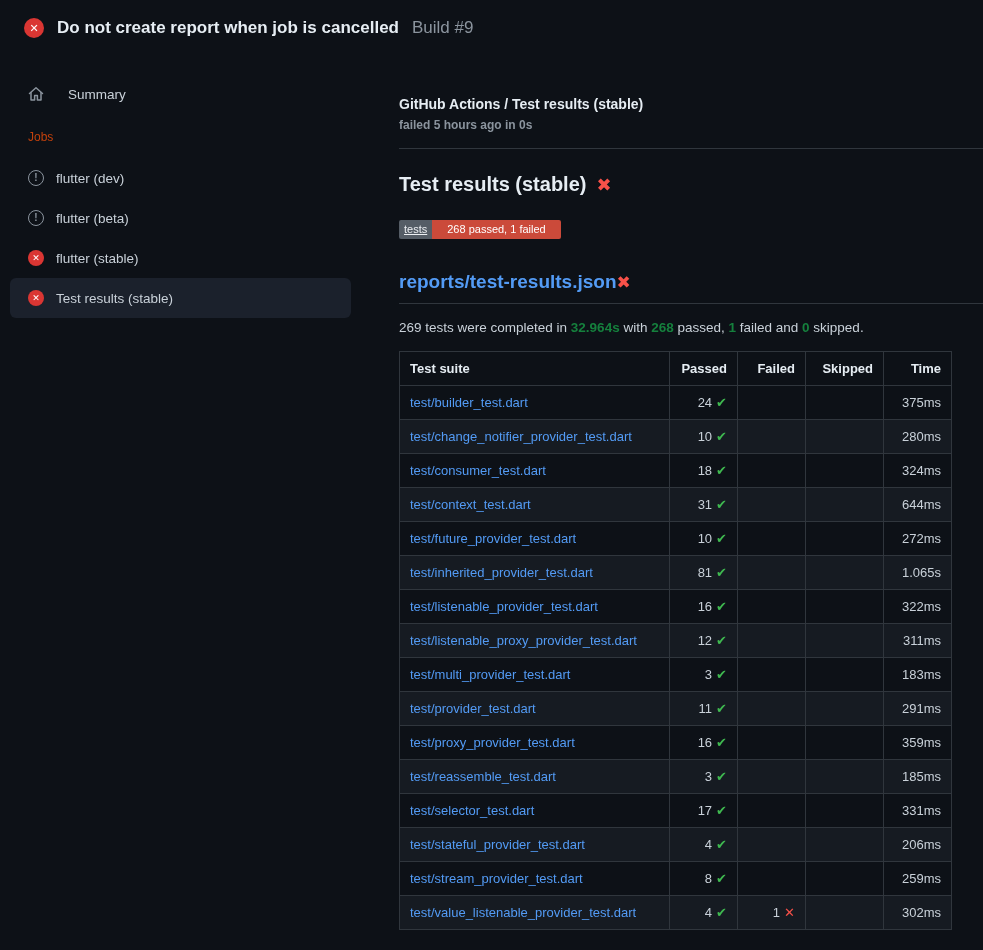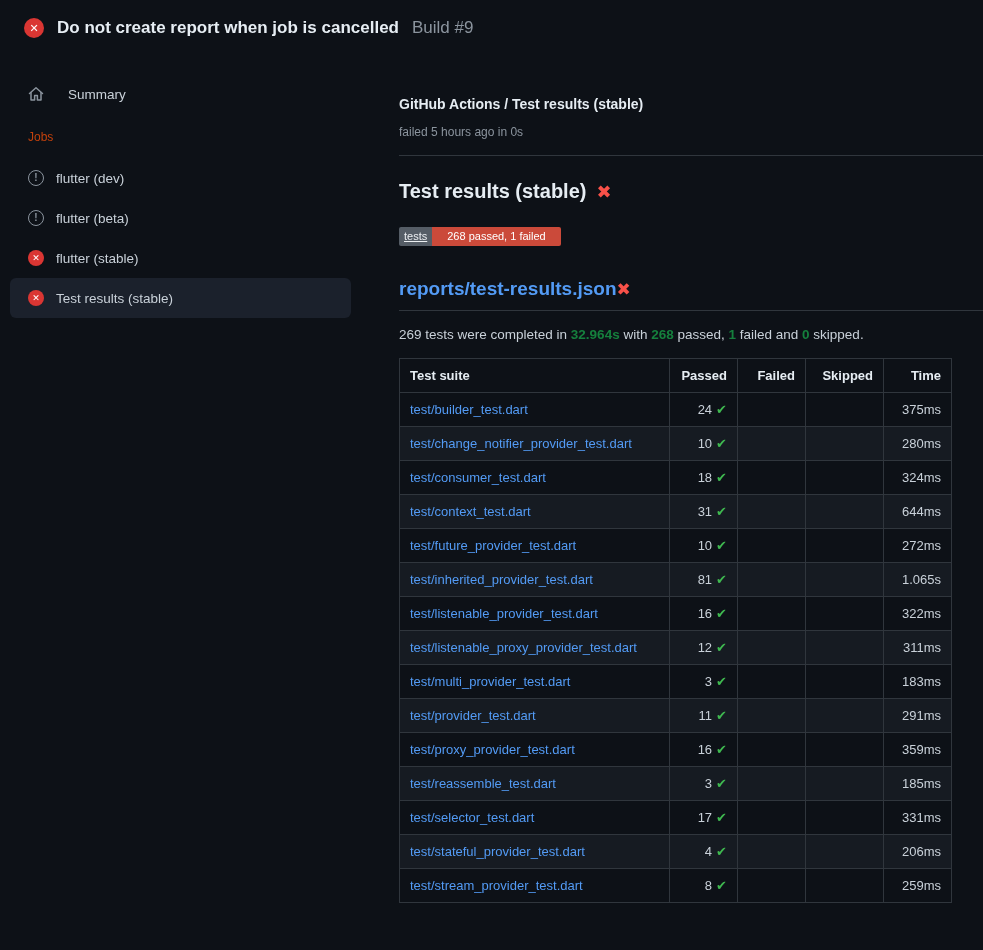--- a/index.html
+++ b/index.html
@@ -39,21 +39,21 @@
   .job-icon {
     width:16px; height:16px; flex:none; border-radius:50%;
     display:inline-flex; align-items:center; justify-content:center; line-height:1;
   }
   .job-icon.neutral { border:1.5px solid #8b949e; color:#8b949e; font-size:10px; font-weight:700; }
   .job-icon.failed { background:#da3633; color:#fff; font-size:9px; font-weight:700; }
 
   
   .main { flex:1; padding:40px 0 0 24px; min-width:0; }
   .breadcrumb { font-size:14px; font-weight:700; color:#e6edf3; }
-  .run-status { font-size:12px; color:#8b949e; margin-top:13px; }
+  .run-status { font-size:12px; color:#8b949e; margin-top:6px;font-weight:bold; }
   .divider { height:1px; background:#30363d; margin-top:16px; }
 
   .section-title {
     display:flex; align-items:center; gap:10px; margin-top:24px;
     font-size:20px; font-weight:700; color:#e6edf3;
   }
   .x-mark { color:#f85149; font-weight:700; line-height:1; }
   .section-title .x-mark { font-size:18px; }
 
   .badge { display:inline-flex; margin-top:24px; font-size:11px; line-height:1; border-radius:2px; overflow:hidden; }
@@ -261,16 +261,23 @@
     <td class="num-col cell-skipped"></td>
     <td class="cell-time">206ms</td>
   </tr>
           <tr>
     <td class="cell-suite"><a class="suite-link">test/stream_provider_test.dart</a></td>
     <td class="num-col cell-passed"><span>8</span><span class="check-icon">✔</span></td>
     <td class="num-col cell-failed"></td>
     <td class="num-col cell-skipped"></td>
     <td class="cell-time">259ms</td>
   </tr>
+          <tr>
+    <td class="cell-suite"><a class="suite-link">test/value_listenable_provider_test.dart</a></td>
+    <td class="num-col cell-passed"><span>4</span><span class="check-icon">✔</span></td>
+    <td class="num-col cell-failed"><span>1</span><span class="fail-icon">✕</span></td>
+    <td class="num-col cell-skipped"></td>
+    <td class="cell-time">302ms</td>
+  </tr>
         </tbody>
     </table>
   </main>
 </div>
 
 </body></html>

